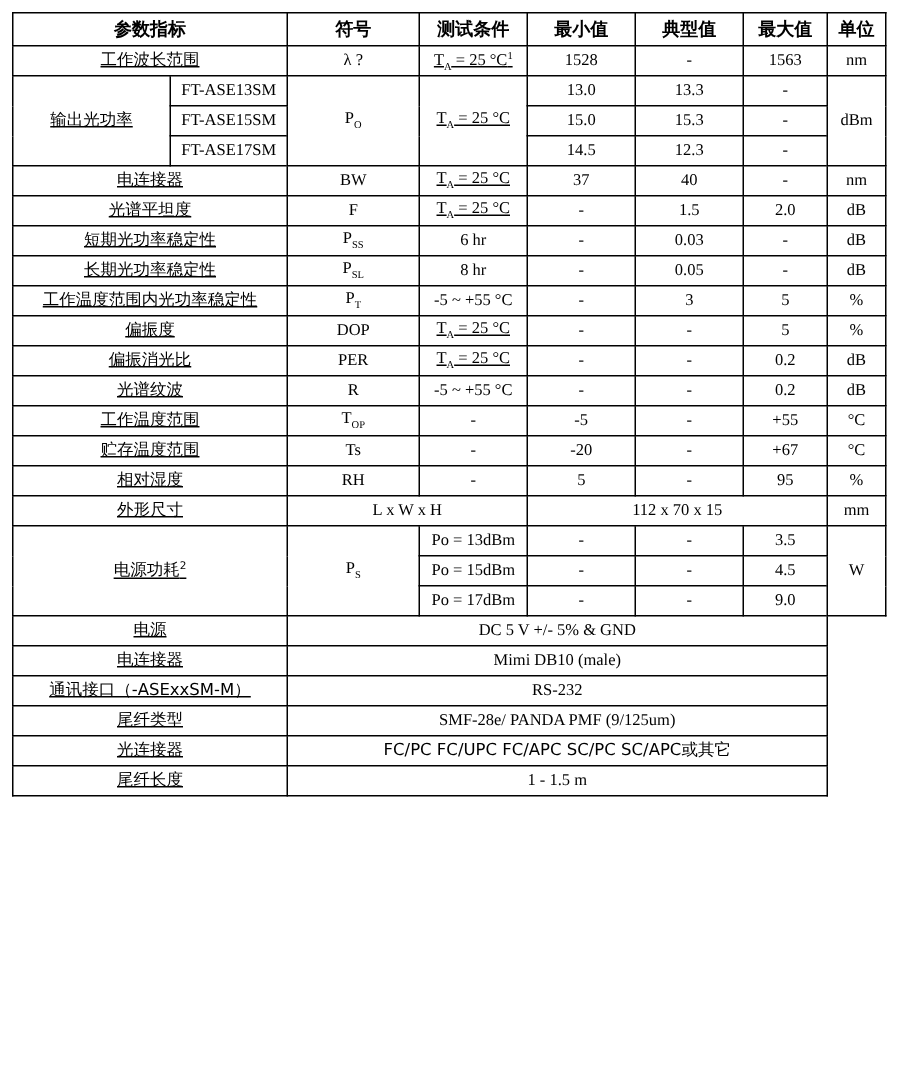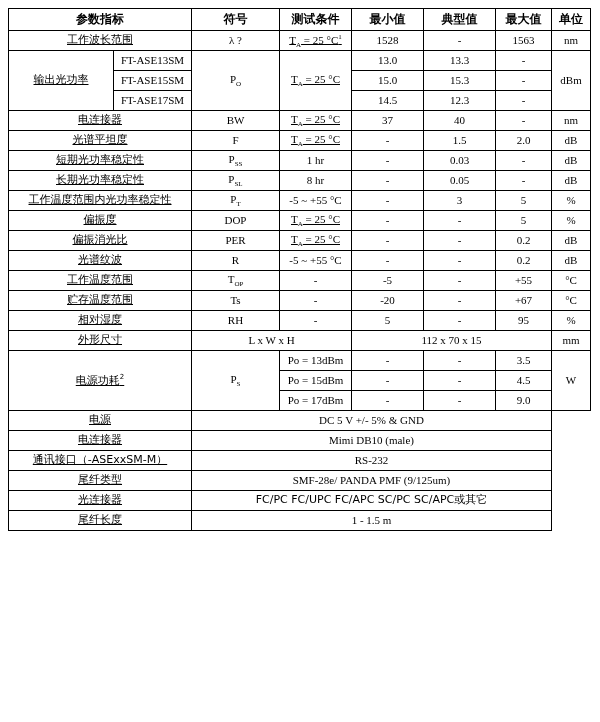--- a/index.html
+++ b/index.html
@@ -136,21 +136,21 @@
       <td class="nowrap"><span>T</span><span class="sub">A</span><span> = 25 °C</span></td>
       <td>-</td>
       <td>1.5</td>
       <td>2.0</td>
       <td>dB</td>
     </tr>
 
     <tr>
       <td colspan="2" class="left cjk">短期光功率稳定性</td>
       <td><span>P</span><span class="sub">SS</span></td>
-      <td>1 hr</td>
+      <td>6 hr</td>
       <td>-</td>
       <td>0.03</td>
       <td>-</td>
       <td>dB</td>
     </tr>
 
     <tr>
       <td colspan="2" class="left cjk">长期光功率稳定性</td>
       <td><span>P</span><span class="sub">SL</span></td>
       <td>8 hr</td>

